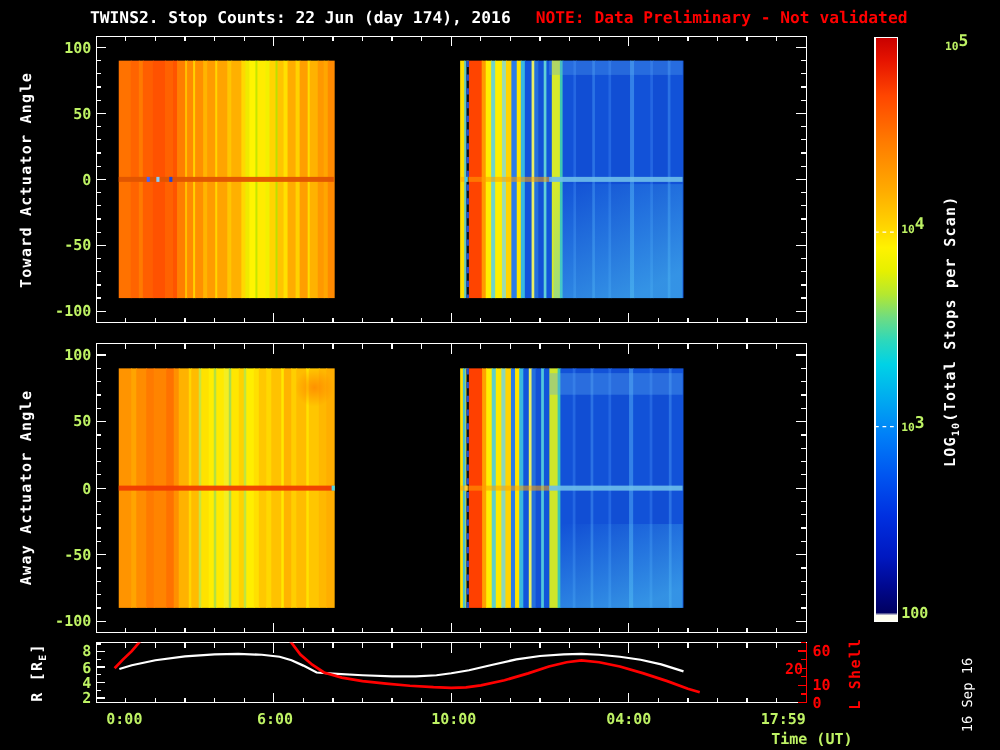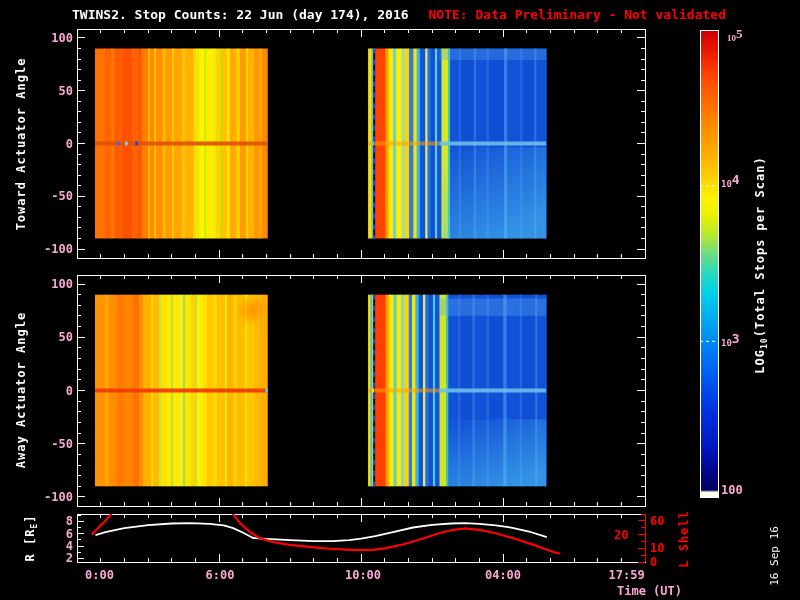--- a/index.html
+++ b/index.html
@@ -1,21 +1,21 @@
 <!DOCTYPE html>
 <html><head>
 <meta charset="utf-8">
 <style>
   html,body{margin:0;padding:0;background:#000;}
   #root{position:relative;width:800px;height:600px;background:#000;overflow:hidden;
         font-family:"DejaVu Sans Mono","Liberation Mono",monospace;}
   #plot{position:absolute;left:0;top:0;}
   .title{position:absolute;left:72px;top:7px;font-size:13px;font-weight:bold;color:#fff;white-space:nowrap;}
   .title .note{color:#f00;margin-left:20px;}
-  .lbl{position:absolute;color:#f9a8d4;font-size:12px;font-weight:bold;line-height:14px;white-space:nowrap;}
+  .lbl{position:absolute;color:#bef264;font-size:12px;font-weight:bold;line-height:14px;white-space:nowrap;}
   .vlabel{position:absolute;color:#fff;font-size:12px;font-weight:bold;letter-spacing:1px;white-space:nowrap;
           transform:translate(-50%,-50%) rotate(-90deg);}
   .red{color:#f00;}
   sub.sb{font-size:8px;}
   .cbbase{font-size:9px;}
   .cbexp{font-size:13px;vertical-align:3px;}
   .datestamp{font-size:11px;font-weight:normal;letter-spacing:0;}
 </style>
 </head>
 <body>
@@ -519,21 +519,21 @@
       <div class="lbl" style="right: 727px; top: 277.048px; width: 40px; text-align: right;">100</div>
       <div class="lbl" style="right: 727px; top: 330.274px; width: 40px; text-align: right;">50</div>
       <div class="lbl" style="right: 727px; top: 383.5px; width: 40px; text-align: right;">0</div>
       <div class="lbl" style="right: 727px; top: 436.726px; width: 40px; text-align: right;">-50</div>
       <div class="lbl" style="right: 727px; top: 489.952px; width: 40px; text-align: right;">-100</div>
       <div class="lbl" style="right: 727px; top: 514.385px; width: 40px; text-align: right;">8</div>
       <div class="lbl" style="right: 727px; top: 526.692px; width: 40px; text-align: right;">6</div>
       <div class="lbl" style="right: 727px; top: 539px; width: 40px; text-align: right;">4</div>
       <div class="lbl" style="right: 727px; top: 551.308px; width: 40px; text-align: right;">2</div>
       <div class="lbl red" style="left: 650px; top: 513.857px;">60</div>
-      <div class="lbl red" style="left: 614px; top: 527.571px;">20</div>
+      <div class="lbl red" style="left: 628px; top: 527.571px;">20</div>
       <div class="lbl red" style="left: 650px; top: 541.286px;">10</div>
       <div class="lbl red" style="left: 650px; top: 555px;">0</div>
-      <div class="lbl" style="left: 727px; top: 36px; transform: translateY(-50%); font-family: Liberation Serif, serif;"><span class="cbbase">10</span><span class="cbexp">5</span></div>
+      <div class="lbl" style="left: 756px; top: 36px; transform: translateY(-50%);"><span class="cbbase">10</span><span class="cbexp">5</span></div>
       <div class="lbl" style="left: 721px; top: 182px; transform: translateY(-50%);"><span class="cbbase">10</span><span class="cbexp">4</span></div>
       <div class="lbl" style="left: 721px; top: 341.333px; transform: translateY(-50%);"><span class="cbbase">10</span><span class="cbexp">3</span></div>
       <div class="lbl" style="left: 721px; top: 490px; transform: translateY(-50%);">100</div>
     </div>
 </div>
 
 </body></html>

